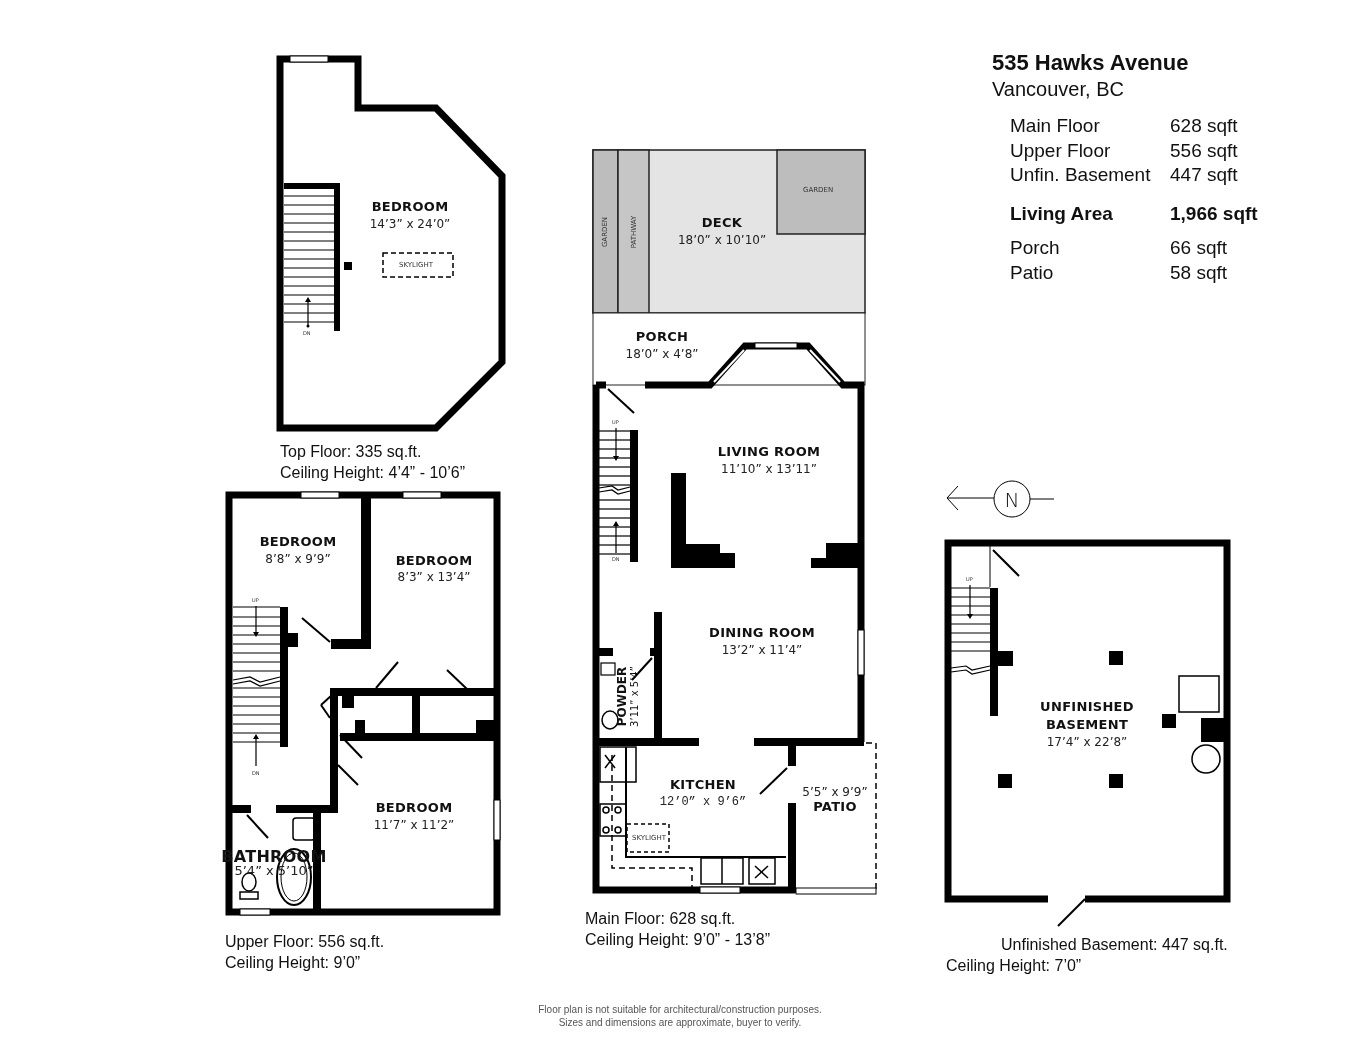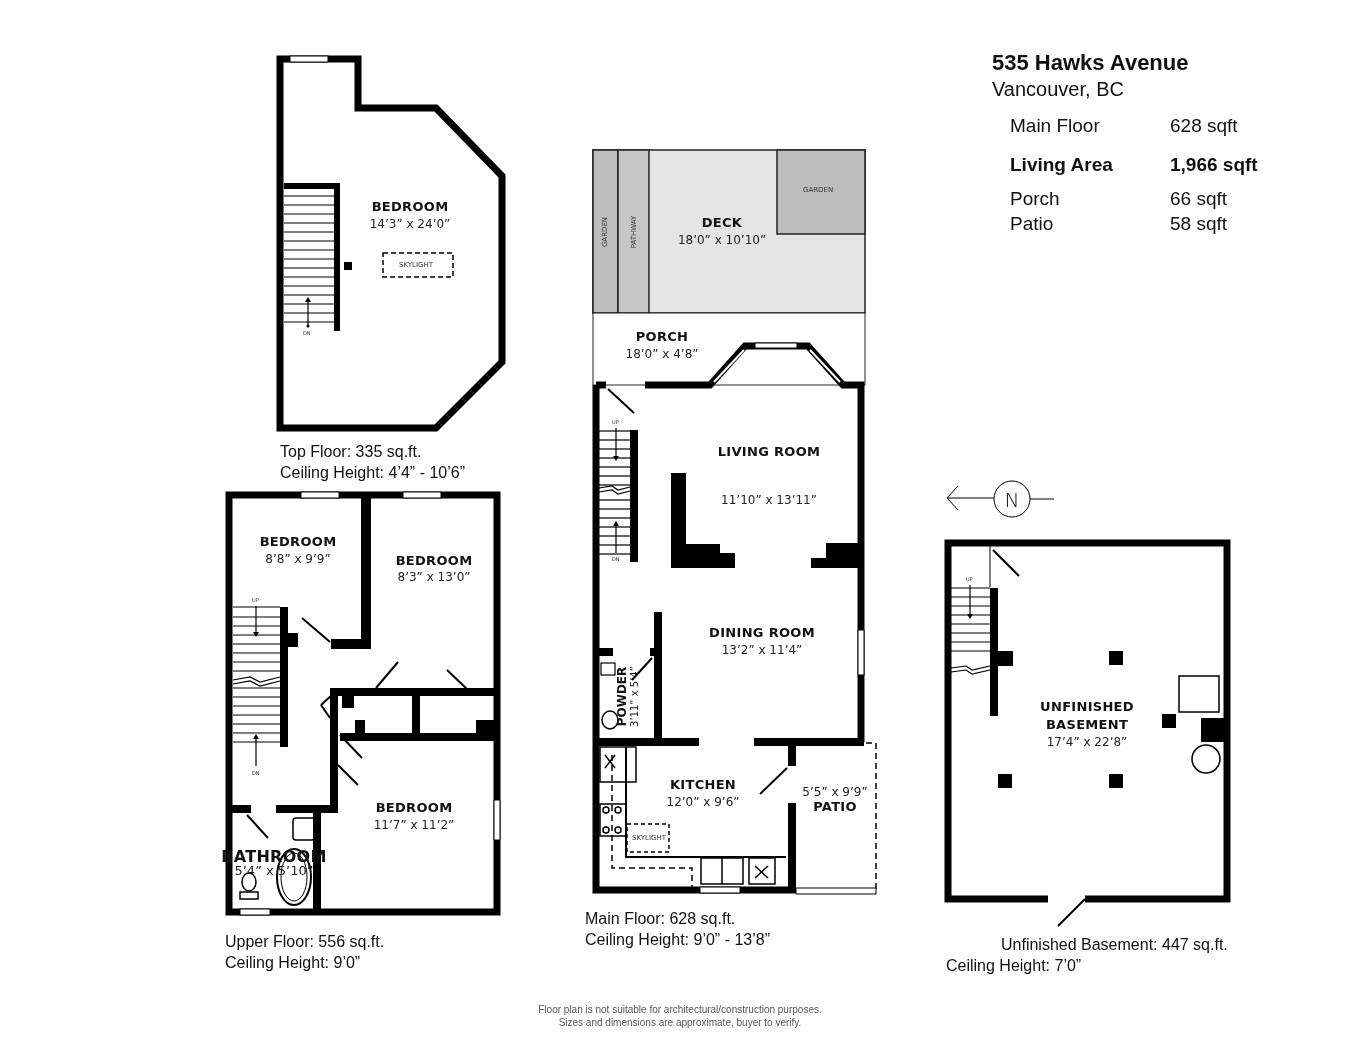--- a/index.html
+++ b/index.html
@@ -247,20 +247,28 @@
 </svg>
 
 <div class="title">535 Hawks Avenue</div>
 <div class="subtitle">Vancouver, BC</div>
 
 <div class="stats">
   <div class="row">
     <span class="k">Main Floor</span>
     <span>628 sqft</span>
   </div>
+  <div class="row">
+    <span class="k">Upper Floor</span>
+    <span>556 sqft</span>
+  </div>
+  <div class="row">
+    <span class="k">Unfin. Basement</span>
+    <span>447 sqft</span>
+  </div>
   <div class="row bold">
     <span class="k">Living Area</span>
     <span>1,966 sqft</span>
   </div>
   <div class="row">
     <span class="k">Porch</span>
     <span>66 sqft</span>
   </div>
   <div class="row">
     <span class="k">Patio</span>
@@ -271,47 +279,47 @@
 <div class="room-name" style="left:410px; top:199px;">BEDROOM</div>
 <div class="room-dim" style="left:410px; top:217px;">14’3” x 24’0”</div>
 <div class="small-label" style="left:399px; top:261px;">SKYLIGHT</div>
 <div class="small-label" style="left:303px; top:330px; font-size:5px;">DN</div>
 <div class="caption" style="left:280px; top:441px;">Top Floor: 335 sq.ft.</div>
 <div class="caption" style="left:280px; top:462px;">Ceiling Height: 4’4” - 10’6”</div>
 
 <div class="room-name" style="left:298px; top:534px;">BEDROOM</div>
 <div class="room-dim" style="left:298px; top:552px;">8’8” x 9’9”</div>
 <div class="room-name" style="left:434px; top:553px;">BEDROOM</div>
-<div class="room-dim" style="left:434px; top:570px;">8’3” x 13’0”</div>
+<div class="room-dim" style="left:434px; top:570px;">8’3” x 13’4”</div>
 <div class="room-name" style="left:414px; top:800px;">BEDROOM</div>
 <div class="room-dim" style="left:414px; top:818px;">11’7” x 11’2”</div>
 <div class="room-name" style="left:274px; top:847px; font-size:16px;">BATHROOM</div>
 <div class="room-dim" style="left:274px; top:863px; font-size:13px;">5’4” x 5’10”</div>
 <div class="small-label" style="left:252px; top:597px; font-size:5px;">UP</div>
 <div class="small-label" style="left:252px; top:770px; font-size:5px;">DN</div>
 <div class="caption" style="left:225px; top:931px;">Upper Floor: 556 sq.ft.</div>
 <div class="caption" style="left:225px; top:952px;">Ceiling Height: 9’0”</div>
 
 <div class="vert" style="left:587px; top:228px; width:36px; text-align:center;">GARDEN</div>
 <div class="vert" style="left:613px; top:228px; width:42px; text-align:center;">PATHWAY</div>
 <div class="small-label" style="left:803px; top:186px;">GARDEN</div>
 <div class="room-name" style="left:722px; top:215px;">DECK</div>
 <div class="room-dim" style="left:722px; top:233px;">18’0” x 10’10”</div>
 <div class="room-name" style="left:662px; top:329px;">PORCH</div>
 <div class="room-dim" style="left:662px; top:347px;">18’0” x 4’8”</div>
 <div class="room-name" style="left:769px; top:444px;">LIVING ROOM</div>
-<div class="room-dim" style="left:769px; top:462px;margin-top:31px;">11’10” x 13’11”</div>
+<div class="room-dim" style="left:769px; top:462px;">11’10” x 13’11”</div>
 <div class="room-name" style="left:762px; top:625px;">DINING ROOM</div>
 <div class="room-dim" style="left:762px; top:643px;">13’2” x 11’4”</div>
 <div class="powder" style="left:592px; top:684px; width:70px;">
   <div style="font-weight:bold; font-size:12px;">POWDER</div>
   <div style="font-size:10px;">3’11” x 5’4”</div>
 </div>
 <div class="room-name" style="left:703px; top:777px;">KITCHEN</div>
-<div class="room-dim" style="left:703px; top:795px;">12’0” x 9’6”</div>
+<div class="room-dim" style="left:703px; top:795px;font-family:Liberation Mono, monospace;">12’0” x 9’6”</div>
 <div class="small-label" style="left:632px; top:834px;">SKYLIGHT</div>
 <div class="room-name" style="left:835px; top:799px;">PATIO</div>
 <div class="room-dim" style="left:835px; top:785px;">5’5” x 9’9”</div>
 <div class="small-label" style="left:612px; top:419px; font-size:5px;">UP</div>
 <div class="small-label" style="left:612px; top:556px; font-size:5px;">DN</div>
 <div class="caption" style="left:585px; top:908px;">Main Floor: 628 sq.ft.</div>
 <div class="caption" style="left:585px; top:929px;">Ceiling Height: 9’0” - 13’8”</div>
 
 <div class="abs" style="left:1002px; top:488px; width:20px; text-align:center; font-size:20px; font-family:'DejaVu Sans', sans-serif; font-weight:300;">N</div>
 

